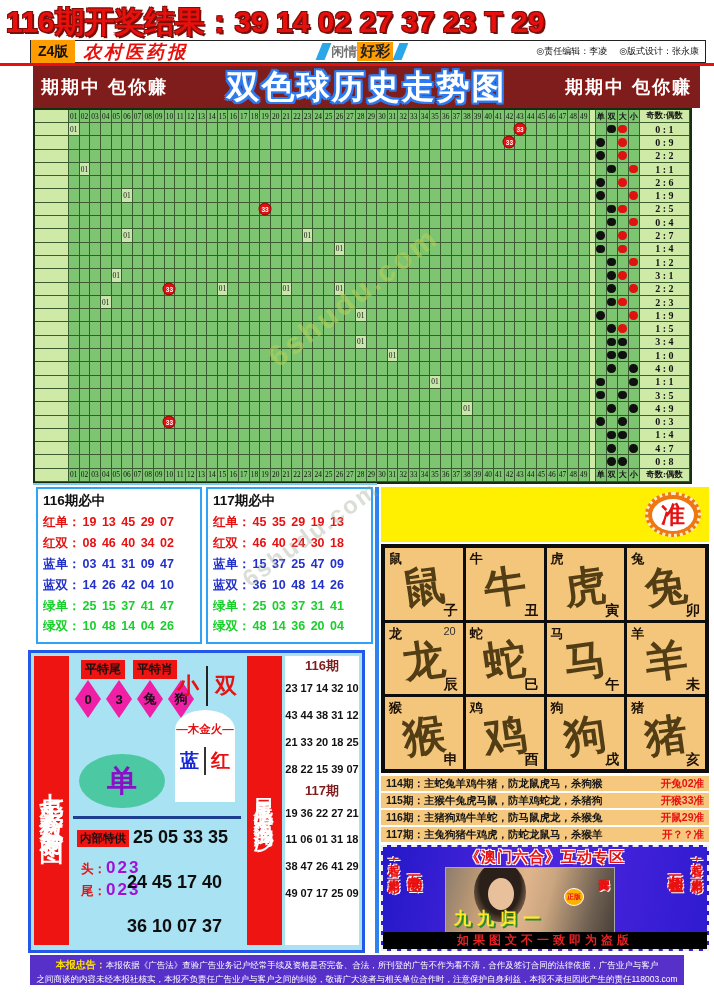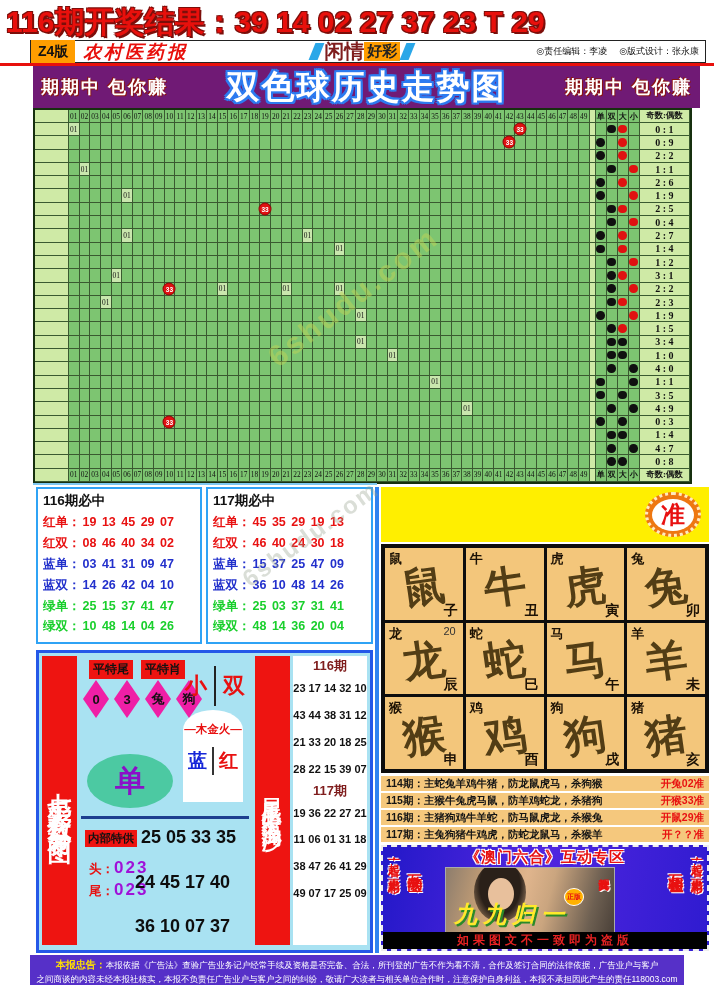--- a/index.html
+++ b/index.html
@@ -9,25 +9,25 @@
   .top-title{position:absolute;left:6px;top:2px;font-size:30px;font-weight:bold;color:#e8100c;
     letter-spacing:0px;white-space:nowrap;
     text-shadow:2px 2px 0 #7c0e0a,-1px -1px 0 #7c0e0a,1px -1px 0 #7c0e0a,-1px 1px 0 #7c0e0a;}
   .masthead{position:absolute;left:30px;top:40px;width:676px;height:23px;border:1px solid #222;
     background:#fff;display:flex;align-items:center;box-sizing:border-box;}
   .edition{background:#ff9d00;color:#111;font-weight:bold;font-size:14px;padding:2px 7px;height:19px;line-height:19px;}
   .paper{color:#e8100c;font-size:18px;font-weight:bold;font-style:italic;letter-spacing:3px;
     font-family:"Liberation Serif","DejaVu Serif",serif;margin-left:8px;}
   .colbox{display:flex;align-items:center;margin:0 auto;}
   .slash{display:inline-block;width:9px;height:17px;background:#2aa7e8;transform:skewX(-22deg);margin:0 3px;}
-  .col-plain{font-size:20px;font-weight:bold;color:#7f1d1d;}
+  .col-plain{font-size:13px;font-weight:bold;color:#737373;}
   .col-hl{font-size:15px;font-weight:bold;color:#222;background:#ff9d00;padding:0 3px;}
   .credits{font-size:9px;color:#111;display:flex;gap:12px;margin-right:6px;white-space:nowrap;}
   .redline{position:absolute;left:0;top:63px;width:714px;height:3px;background:#e8100c;}
-  .banner{position:absolute;left:33px;top:66px;width:667px;height:42px;background:#701a75;
+  .banner{position:absolute;left:33px;top:66px;width:667px;height:42px;background:#7f1d1d;
     display:flex;justify-content:space-between;align-items:center;padding:0 8px;box-sizing:border-box;}
   .b-side{color:#fff;font-weight:bold;font-size:18px;letter-spacing:2px;white-space:nowrap;
     text-shadow:1px 1px 0 #8d1510,-1px -1px 0 #8d1510;}
   .b-title{color:#fff;font-weight:bold;font-size:33px;letter-spacing:2px;white-space:nowrap;
     text-shadow:-2px 0 0 #2d7bf0,2px 0 0 #2d7bf0,0 -2px 0 #2d7bf0,0 2px 0 #2d7bf0,
       -2px -2px 0 #2d7bf0,2px 2px 0 #2d7bf0,-2px 2px 0 #2d7bf0,2px -2px 0 #2d7bf0;}
   
   #trend-grid{position:absolute;left:33px;top:108px;width:659px;border:2px solid #16300f;
     background:#7dc571;box-sizing:border-box;}
   .trow{display:grid;grid-template-columns:34px repeat(49,10.63px) 6px 11px 11px 11px 11px 1fr;height:13.3px;}
@@ -92,28 +92,28 @@
   .m-li{left:22px;top:16px;font-size:15px;height:80px;}
   .m-ri{right:22px;top:16px;font-size:15px;height:80px;}
   .m-ro{right:2px;top:6px;font-size:12px;height:92px;}
   .m-photo{position:absolute;left:62px;top:20px;width:168px;height:64px;border:1px solid #aaa;
     background:linear-gradient(105deg,#8d7d6d,#c9a176 25%,#e0b58d 45%,#caa57f 60%,#6e6052 85%,#4a4038);overflow:hidden;}
   .p-hair{position:absolute;left:28px;top:-6px;width:52px;height:60px;border-radius:50%;
     background:radial-gradient(ellipse at 50% 40%,#2a2019 55%,rgba(42,32,25,0));}
   .p-face{position:absolute;left:42px;top:10px;width:26px;height:32px;border-radius:50%;background:#e8c09c;}
   .p-caption{position:absolute;right:3px;top:2px;writing-mode:vertical-rl;font-weight:bold;font-size:11px;
     color:#e81111;text-shadow:1px 1px 0 #fff;}
-  .p-title{position:absolute;left:8px;bottom:2px;font-weight:bold;font-style:italic;font-size:23px;
+  .p-title{position:absolute;left:8px;bottom:2px;font-weight:bold;font-size:17px;
     color:#ffe92a;letter-spacing:6px;text-shadow:2px 2px 0 #2a8a2a;}
   .p-badge{position:absolute;right:30px;bottom:26px;background:#ffb100;color:#e81111;font-weight:bold;
     font-size:7px;border-radius:50%;padding:3px 2px;border:1px solid #fff;}
   .m-bottom{position:absolute;left:0;right:0;bottom:0;height:17px;background:#000;color:#e82222;
     font-weight:bold;font-size:12px;letter-spacing:4px;display:flex;align-items:center;justify-content:center;}
   
-  .qxc{position:absolute;left:36px;top:650px;width:337px;height:303px;background:#a9e2f2;
+  .qxc{position:absolute;left:28px;top:650px;width:337px;height:303px;background:#a9e2f2;
     border:3px solid #2458e8;box-sizing:border-box;}
   .q-barL,.q-barR{position:absolute;top:3px;height:289px;width:35px;background:#ee1411;display:flex;
     align-items:center;justify-content:center;}
   .q-barL{left:3px;}
   .q-barR{left:216px;}
   .q-bar-text{writing-mode:vertical-rl;color:#fff;font-weight:bold;white-space:nowrap;}
   .q-barL .q-bar-text{font-size:24px;letter-spacing:7px;}
   .q-barR .q-bar-text{font-size:20px;letter-spacing:5px;}
   .q-numcol{position:absolute;left:254px;top:3px;width:74px;height:289px;background:#fff;text-align:center;
     padding-top:2px;box-sizing:border-box;}

